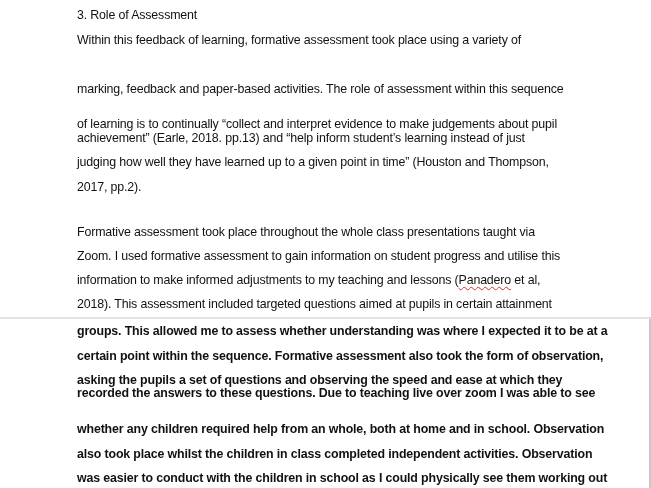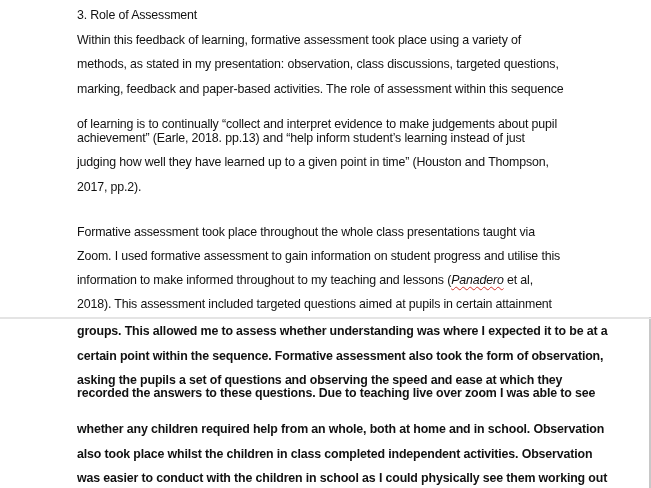--- a/index.html
+++ b/index.html
@@ -18,39 +18,37 @@
     .page-gap { position: absolute; left: 0; top: 317px; width: 649px; height: 2px; background: #e4e4e4; }
     .line {
       position: absolute; left: 77px;
       font-size: 12.4px; letter-spacing: -0.15px; color: #111111;
       white-space: nowrap; line-height: 16px;
     }
     .squiggle {
       text-decoration: underline wavy #d0302a;
       text-decoration-thickness: 1px;
       text-underline-offset: 2px;
-      font-style: italic;
     }
   </style>
 </head>
 <body>
 
 <div class="page page-1">
   <div class="line" style="top:7px">3. Role of Assessment</div>
   <div class="line" style="top:32px">Within this feedback of learning, formative assessment took place using a variety of</div>
-  <div class="line" style="top:56px">methods, as stated in my presentation: observation, class discussions, targeted questions,</div>
   <div class="line" style="top:81px">marking, feedback and paper-based activities. The role of assessment within this sequence</div>
   <div class="line" style="top:116px">of learning is to continually “collect and interpret evidence to make judgements about pupil</div>
   <div class="line" style="top:130px">achievement” (Earle, 2018. pp.13) and “help inform student’s learning instead of just</div>
   <div class="line" style="top:154px">judging how well they have learned up to a given point in time” (Houston and Thompson,</div>
   <div class="line" style="top:179px">2017, pp.2).</div>
 
   <div class="line" style="top:224px">Formative assessment took place throughout the whole class presentations taught via</div>
   <div class="line" style="top:248px">Zoom. I used formative assessment to gain information on student progress and utilise this</div>
-  <div class="line" style="top:272px"><span>information to make informed throughout to my teaching and lessons (</span><span class="squiggle">Panadero</span><span> et al,</span></div>
+  <div class="line" style="top:272px"><span>information to make informed adjustments to my teaching and lessons (</span><span class="squiggle">Panadero</span><span> et al,</span></div>
   <div class="line" style="top:296px">2018). This assessment included targeted questions aimed at pupils in certain attainment</div>
 </div>
 
 <div class="page-gap"></div>
 
 <div class="page page-2">
   <div class="line" style="top:4px">groups. This allowed me to assess whether understanding was where I expected it to be at a</div>
   <div class="line" style="top:29px">certain point within the sequence. Formative assessment also took the form of observation,</div>
   <div class="line" style="top:53px">asking the pupils a set of questions and observing the speed and ease at which they</div>
   <div class="line" style="top:66px">recorded the answers to these questions. Due to teaching live over zoom I was able to see</div>

